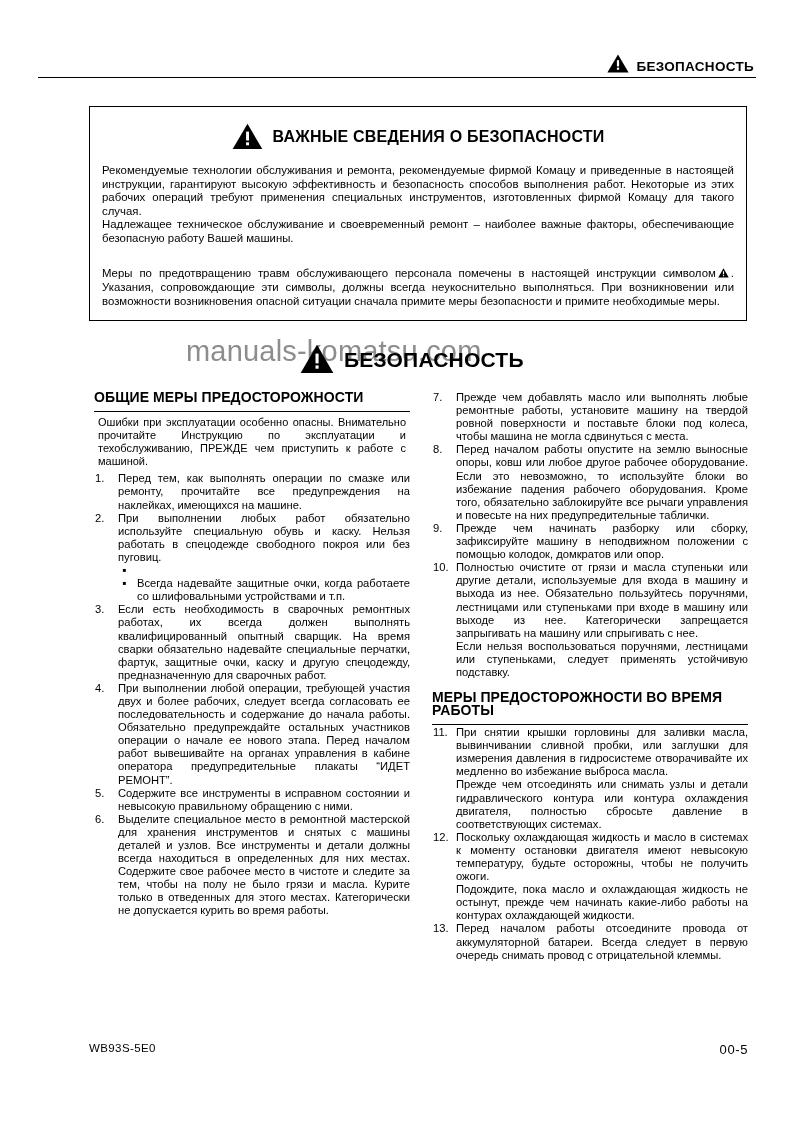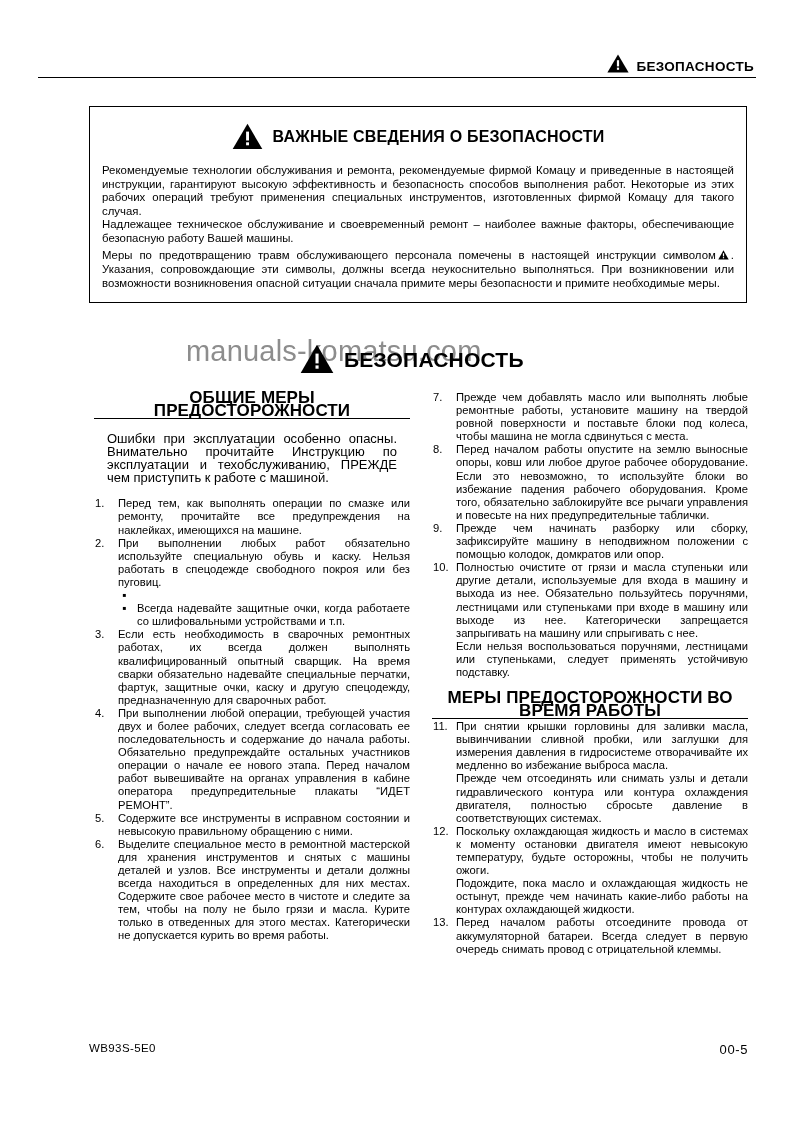--- a/index.html
+++ b/index.html
@@ -82,21 +82,21 @@
     line-height: 1;
   }
   .panel p {
     margin: 0;
     font-size: 11.4px;
     line-height: 13.6px;
     text-align: justify;
     text-justify: inter-word;
   }
   .panel p + p { margin-top: 0; }
-  .panel .gap { margin-top: 3px; }
+  .panel .gap { margin-top: 21px; }
   .inline-tri {
     display: inline-block;
     vertical-align: -1px;
     margin: 0 2px;
   }
 
   
   .section-head {
     position: absolute;
     left: 300px;
@@ -129,37 +129,36 @@
     position: absolute;
     left: 94px;
     top: 391px;
     width: 654px;
     display: flex;
     gap: 22px;
   }
   .col { width: 316px; }
 
   .col-head {
-    font-size: 17px;
+    font-size: 14px;
     font-weight: bold;
     letter-spacing: 0.1px;
     line-height: 13px;
     border-bottom: 1.3px solid #000;
-    padding-bottom: 1px;
+    padding-bottom: 7px;
     margin-bottom: 1px;
-    text-align: center;
   }
   .col-head.spaced { margin-top: 12px; }
 
   .para {
-    font-size: 13px;
+    font-size: 11px;
     line-height: 13.1px;
     text-align: justify;
     text-justify: inter-word;
-    margin: 13px;
+    margin: 4px;
   }
 
   
   .item {
     display: flex;
     font-size: 11.2px;
     line-height: 13.1px;
     margin: 0;
   }
   .item-num {

